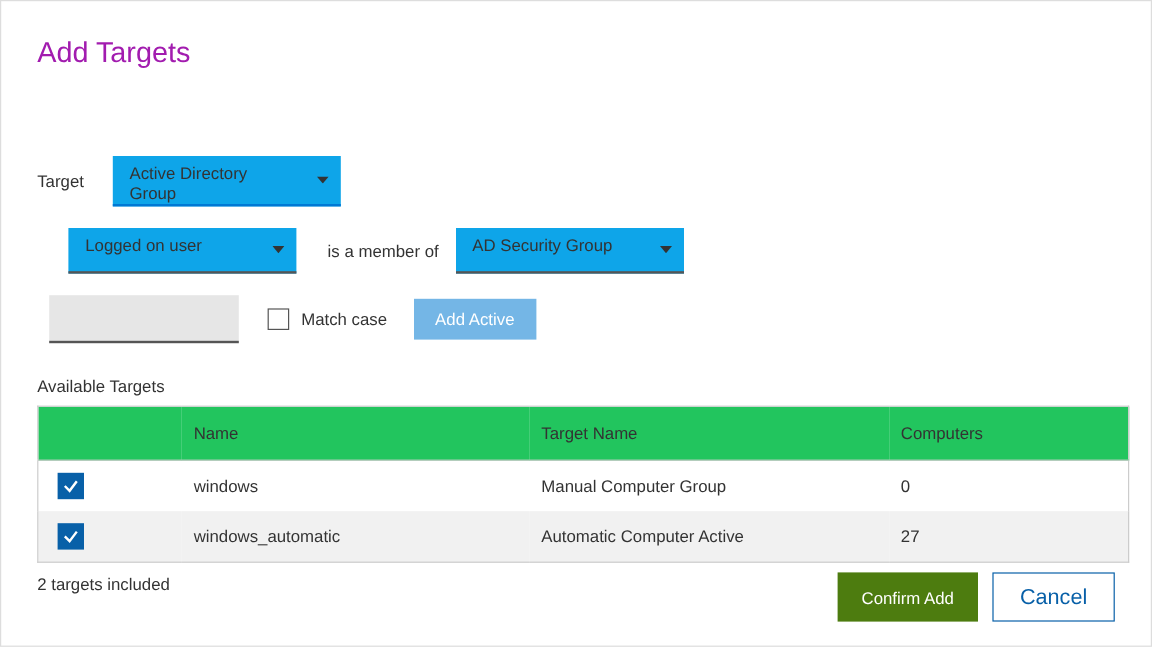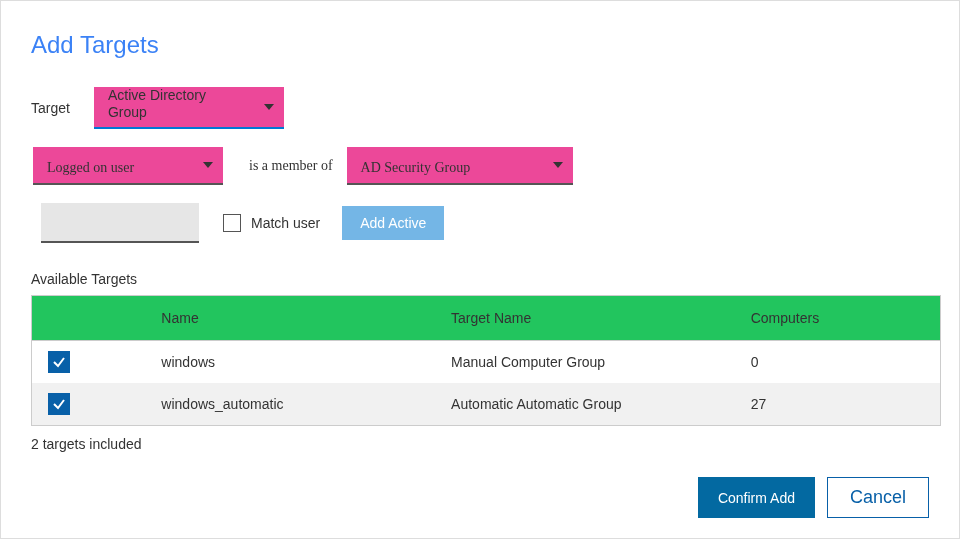--- a/index.html
+++ b/index.html
@@ -10,61 +10,61 @@
       background: #fff;
       width: 960px;
       height: 539px;
       padding: 30px 30px 20px 30px;
       border: 1px solid #ddd;
       position: relative;
     }
     h1.page-title {
       font-size: 24px;
       font-weight: 400;
-      margin-bottom: 28px;
-      color: #3b82f6;
+      margin-bottom: 71px;
+      color: #a21caf;
     }
     .row {
       display: flex;
       align-items: center;
       margin-bottom: 18px;
     }
     .label-target {
       margin-right: 24px;
       font-size: 14px;
     }
     .dropdown {
-      background: #ec4899;
+      background: #0ea5e9;
       border: none;
       border-bottom: 2px solid #555;
       padding: 6px 30px 6px 14px;
       font-size: 14px;
       position: relative;
       display: inline-flex;
-      align-items: flex-end;
+      align-items: flex-start;
       height: 38px;
       cursor: pointer;
     }
     .dropdown.active-accent {
       border-bottom: 2px solid #0078d4;
     }
     .dropdown .dd-text {
       margin-right: 10px;
       line-height: 1.2;
     }
     .dropdown .caret {
       position: absolute;
       right: 10px;
       top: 50%;
       transform: translateY(-50%);
     }
     .caret svg { display: block; }
     .dd-target { width: 190px; height: 42px; }
     .dd-logged { width: 190px; }
-    .dd-adsec  { width: 226px; }
+    .dd-adsec  { width: 190px; }
     .middle-text {
       margin: 0 14px;
       font-size: 14px;
       padding-left: 12px;
     }
     .text-input-empty {
       background: #e6e6e6;
       border: none;
       border-bottom: 2px solid #555;
       width: 158px;
@@ -134,21 +134,21 @@
       font-size: 14px;
     }
     .footer-buttons {
       position: absolute;
       right: 30px;
       bottom: 20px;
       display: flex;
       gap: 12px;
     }
     .btn-primary {
-      background: #0369a1;
+      background: #4d7c0f;
       color: #fff;
       border: none;
       padding: 9px 20px;
       font-size: 14px;
       cursor: pointer;
     }
     .btn-secondary {
       background: #fff;
       color: #0860a8;
       border: 1px solid #0860a8;
@@ -167,21 +167,21 @@
   <div class="dropdown dd-target active-accent">
     <span class="dd-text">Active Directory Group</span>
     <span class="caret">
       <svg width="10" height="6" viewBox="0 0 10 6">
           <path d="M0 0 L5 6 L10 0 Z" fill="#333"></path>
         </svg>
     </span>
   </div>
 </div>
 
-<div class="row" style="margin-left:2px;font-family:Liberation Serif, serif;">
+<div class="row" style="margin-left:26px;">
   <div class="dropdown dd-logged">
     <span class="dd-text">Logged on user</span>
     <span class="caret">
       <svg width="10" height="6" viewBox="0 0 10 6">
           <path d="M0 0 L5 6 L10 0 Z" fill="#333"></path>
         </svg>
     </span>
   </div>
   <span class="middle-text">is a member of</span>
   <div class="dropdown dd-adsec">
@@ -190,21 +190,21 @@
       <svg width="10" height="6" viewBox="0 0 10 6">
           <path d="M0 0 L5 6 L10 0 Z" fill="#333"></path>
         </svg>
     </span>
   </div>
 </div>
 
 <div class="row" style="margin-left:10px; margin-bottom:28px;">
   <div class="text-input-empty"></div>
   <div class="checkbox-box"></div>
-  <span class="match-label">Match user</span>
+  <span class="match-label">Match case</span>
   <button class="btn-addtarget">Add Active</button>
 </div>
 
 <div class="avail-label">Available Targets</div>
 
 <table class="targets">
   <thead>
     <tr>
       <th class="col-check"></th>
       <th class="col-name">Name</th>
@@ -227,21 +227,21 @@
     </tr>
     <tr>
       <td class="col-check">
         <span class="cell-checkbox">
           <svg width="14" height="14" viewBox="0 0 14 14">
               <path d="M2 7 L6 11 L12 3" stroke="#fff" stroke-width="2" fill="none"></path>
             </svg>
         </span>
       </td>
       <td>windows_automatic</td>
-      <td>Automatic Automatic Group</td>
+      <td>Automatic Computer Active</td>
       <td>27</td>
     </tr>
   </tbody>
 </table>
 
 <div class="summary">2 targets included</div>
 
 <div class="footer-buttons">
   <button class="btn-primary">Confirm Add</button>
   <button class="btn-secondary">Cancel</button>

